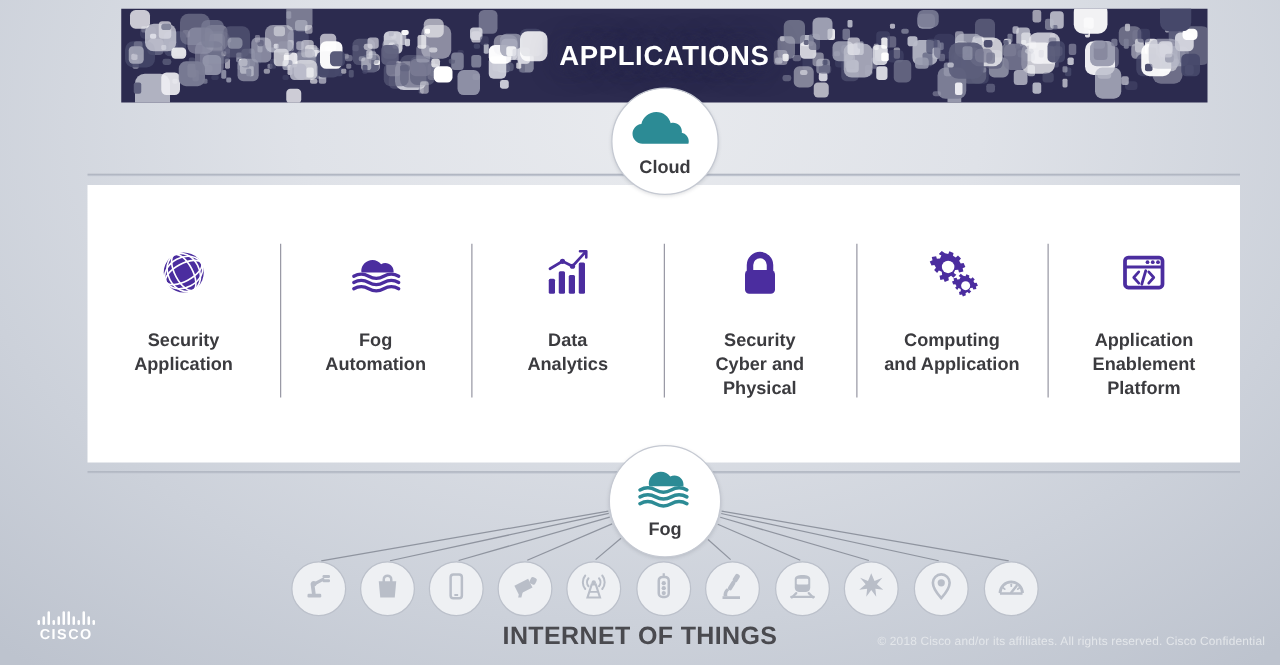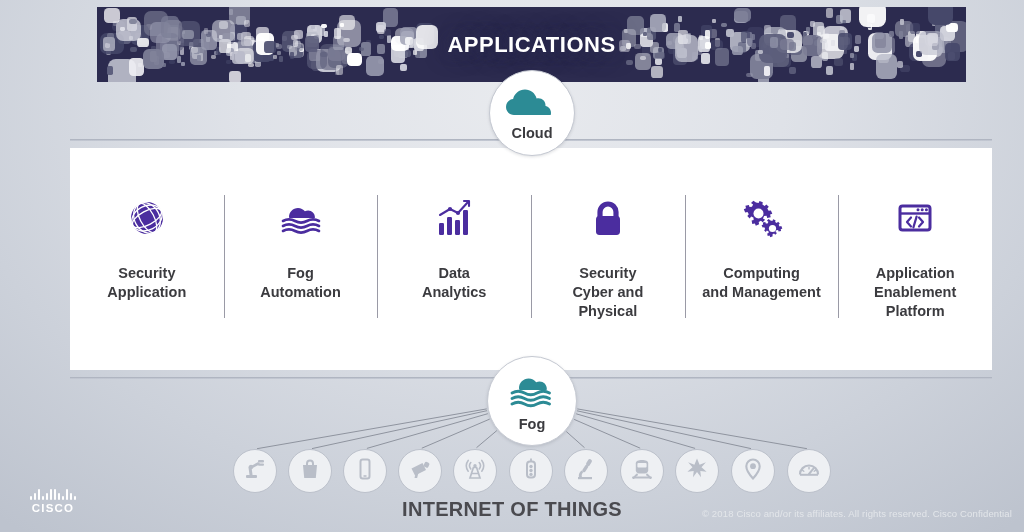--- a/index.html
+++ b/index.html
@@ -577,21 +577,21 @@
         <g fill="#4b2d9f">
           <path d="M17 6.5l2.6.6.9-2.2 3.3 1.4-.4 2.3 2.2 1.3 1.8-1.5 2.4 2.4-1.5 1.8 1.3 2.2 2.3-.4 1.4 3.3-2.2.9.6 2.6-3.5.7-.6-2.1-2.5.3-1.1 2.3 2.1 1.4-2.4 2.4-1.8-1.5-2.2 1.3.4 2.3-3.3 1.4-.9-2.2-2.6.6-.7-3.5 2.1-.6-.3-2.5-2.3-1.1-1.4 2.1-2.4-2.4 1.5-1.8-1.3-2.2-2.3.4-1.4-3.3 2.2-.9-.6-2.6 3.5-.7.6 2.1 2.5-.3 1.1-2.3-2.1-1.4 2.4-2.4z"></path>
           <circle cx="19.5" cy="17.5" r="5" fill="#ffffff"></circle>
           <path d="M31.5 24.5l1.9.4.7-1.6 2.4 1-.3 1.7 1.6.9 1.3-1.1 1.7 1.7-1.1 1.3.9 1.6 1.7-.3 1 2.4-1.6.7.4 1.9-2.5.5-.5-1.5-1.8.2-.8 1.7 1.5 1-1.7 1.7-1.3-1.1-1.6.9.3 1.7-2.4 1-.7-1.6-1.9.4-.5-2.5 1.5-.5-.2-1.8-1.7-.8-1 1.5-1.7-1.7 1.1-1.3-.9-1.6-1.7.3-1-2.4 1.6-.7-.4-1.9 2.5-.5.5 1.5 1.8-.2.8-1.7-1.5-1 1.7-1.7z"></path>
           <circle cx="33.5" cy="32.5" r="3.6" fill="#ffffff"></circle>
         </g>
       </svg>
     </div>
     <div class="cap-label">
       <span>Computing</span><br>
-      <span>and Management</span>
+      <span>and Application</span>
     </div>
   </div>
 
   <div class="cap">
     <div class="cap-icon">
       <svg width="46" height="44" viewBox="0 0 46 44">
         <rect x="8" y="10" width="30" height="24" rx="2.6" fill="none" stroke="#4b2d9f" stroke-width="3"></rect>
         <line x1="8" y1="17.5" x2="38" y2="17.5" stroke="#4b2d9f" stroke-width="2.4"></line>
         <g fill="#4b2d9f">
           <circle cx="26" cy="13.7" r="1.5"></circle>

